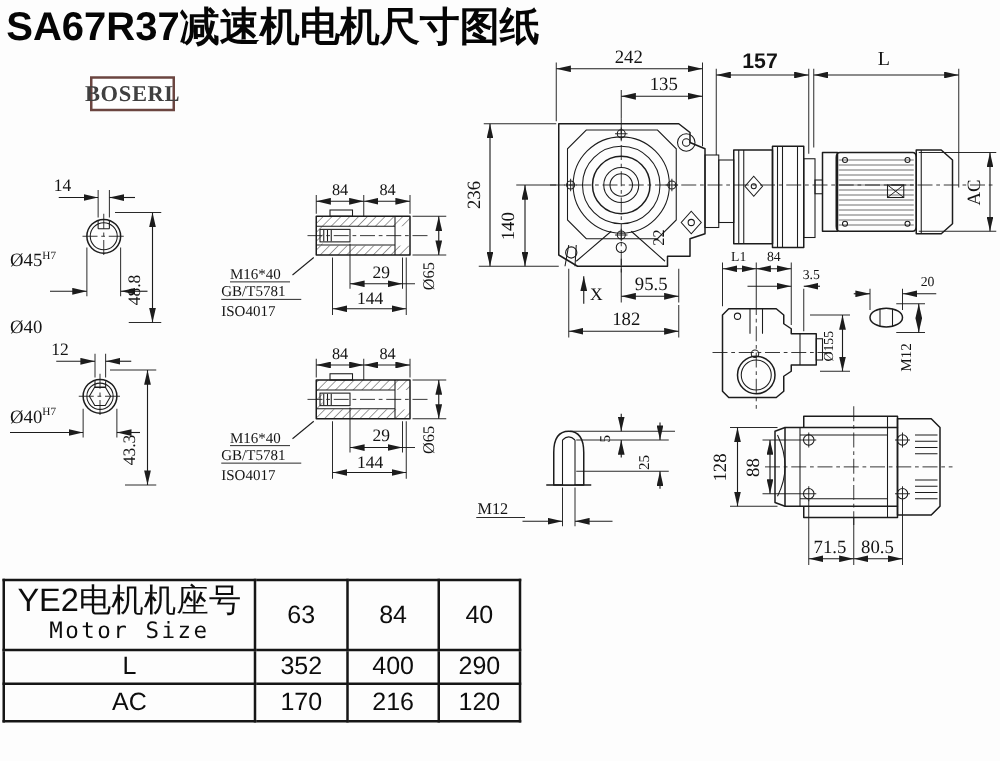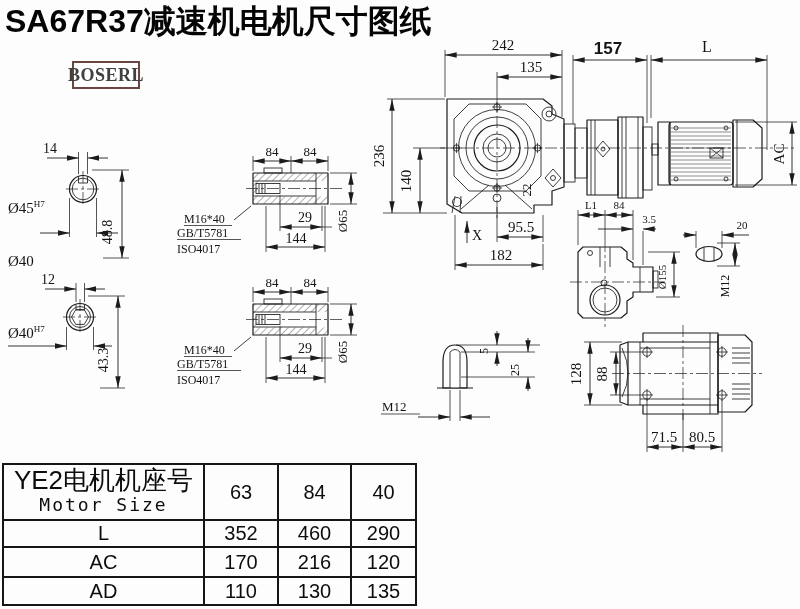--- a/index.html
+++ b/index.html
@@ -372,31 +372,25 @@
         <div class="cn">YE2电机机座号</div>
         <div class="en">Motor Size</div>
       </td>
       <td>63</td>
       <td>84</td>
       <td>40</td>
     </tr>
     <tr style="height:27px">
       <td>L</td>
       <td>352</td>
-      <td>460</td>
+      <td>400</td>
       <td>290</td>
     </tr>
     <tr style="height:30px">
       <td>AC</td>
       <td>170</td>
       <td>216</td>
       <td>120</td>
     </tr>
-    <tr style="height:28px">
-      <td>AD</td>
-      <td>110</td>
-      <td>130</td>
-      <td>135</td>
-    </tr>
   </tbody>
     </table>
 
 </div>
 
 </body></html>

